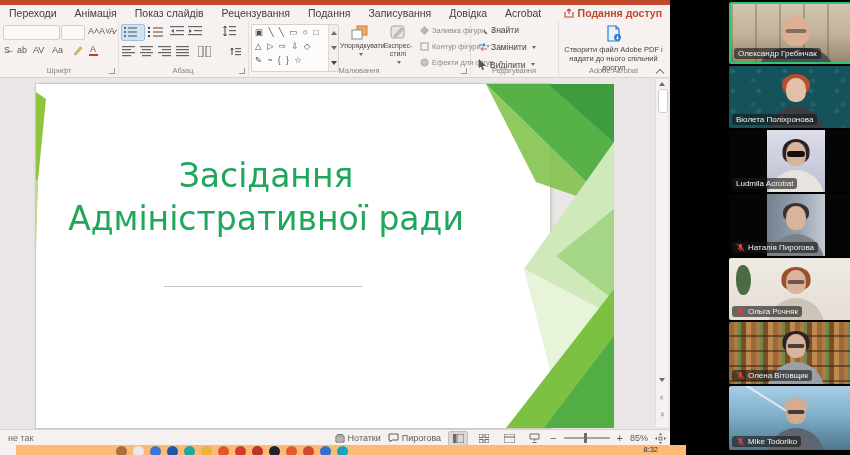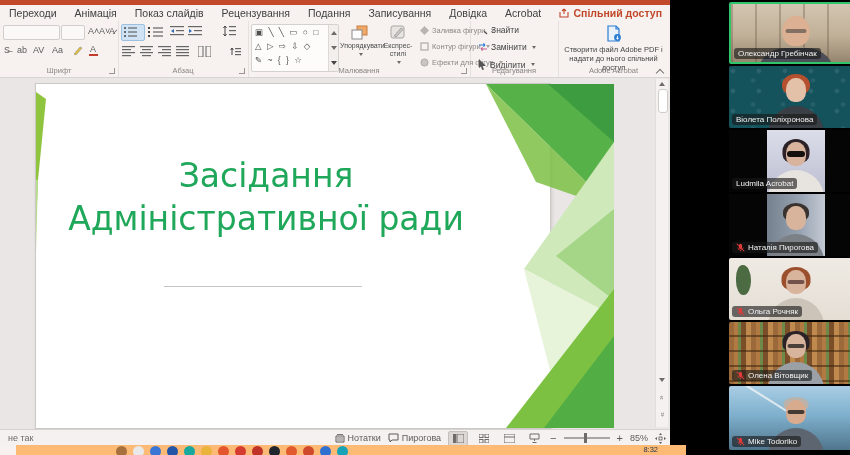--- a/index.html
+++ b/index.html
@@ -168,21 +168,21 @@
       <div class="tab">Рецензування</div>
       <div class="tab">Подання</div>
       <div class="tab">Записування</div>
       <div class="tab">Довідка</div>
       <div class="tab">Acrobat</div>
       <div class="share-btn">
         <svg width="10" height="10" viewBox="0 0 10 10">
           <path d="M1 4v5h8V4" fill="none" stroke="#c0472a" stroke-width="1.1"></path>
           <path d="M5 6V1M5 1L3 3M5 1l2 2" fill="none" stroke="#c0472a" stroke-width="1.1"></path>
         </svg>
-        <span>Спільний доступ</span>
+        <span>Подання доступ</span>
       </div>
     </div>
 
     <div class="ribbon">
 
       <div class="rgroup" style="left:0;width:118px;">
         <div class="combo" style="left:3px;top:4px;width:55px;"></div>
         <div class="combo" style="left:61px;top:4px;width:22px;"></div>
         <span class="glyph" style="left:88px;top:5px;">A˄</span>
         <span class="glyph" style="left:99px;top:5px;">A˅</span>

